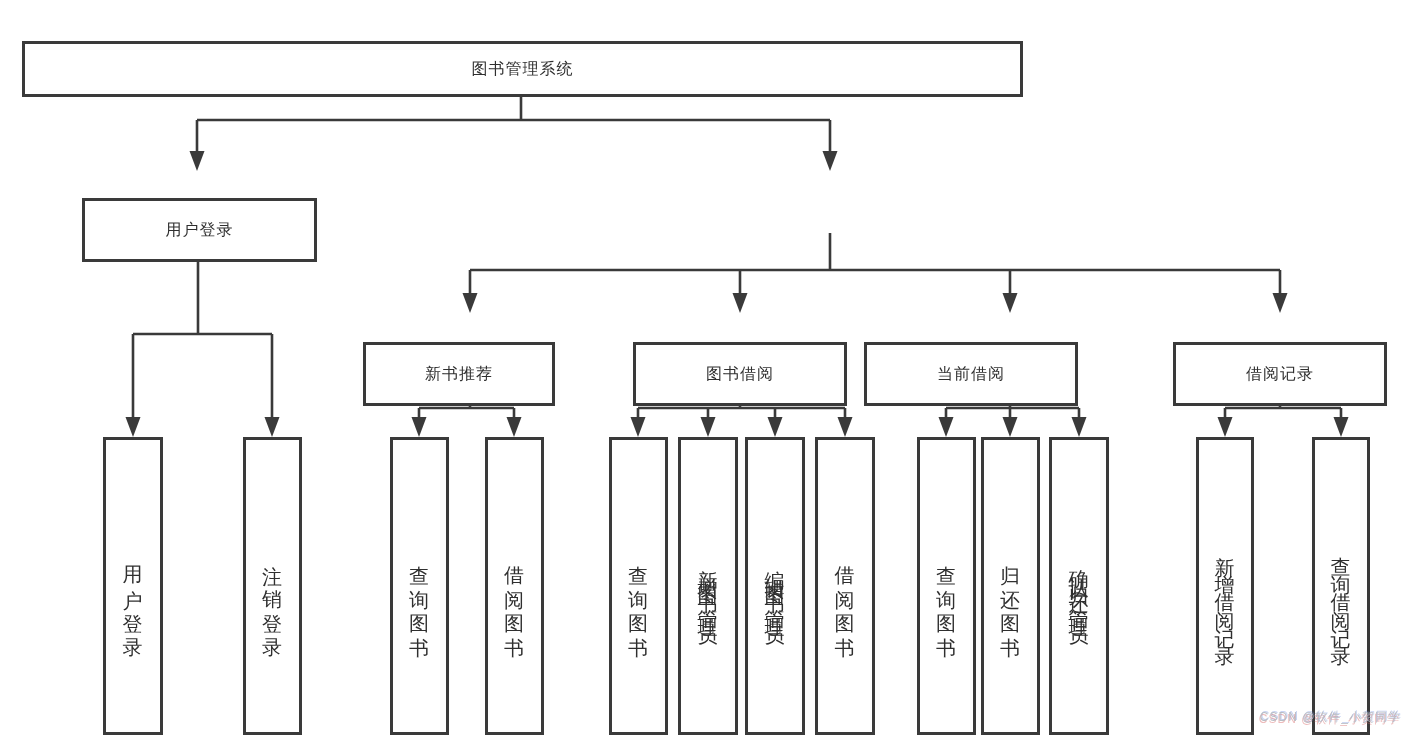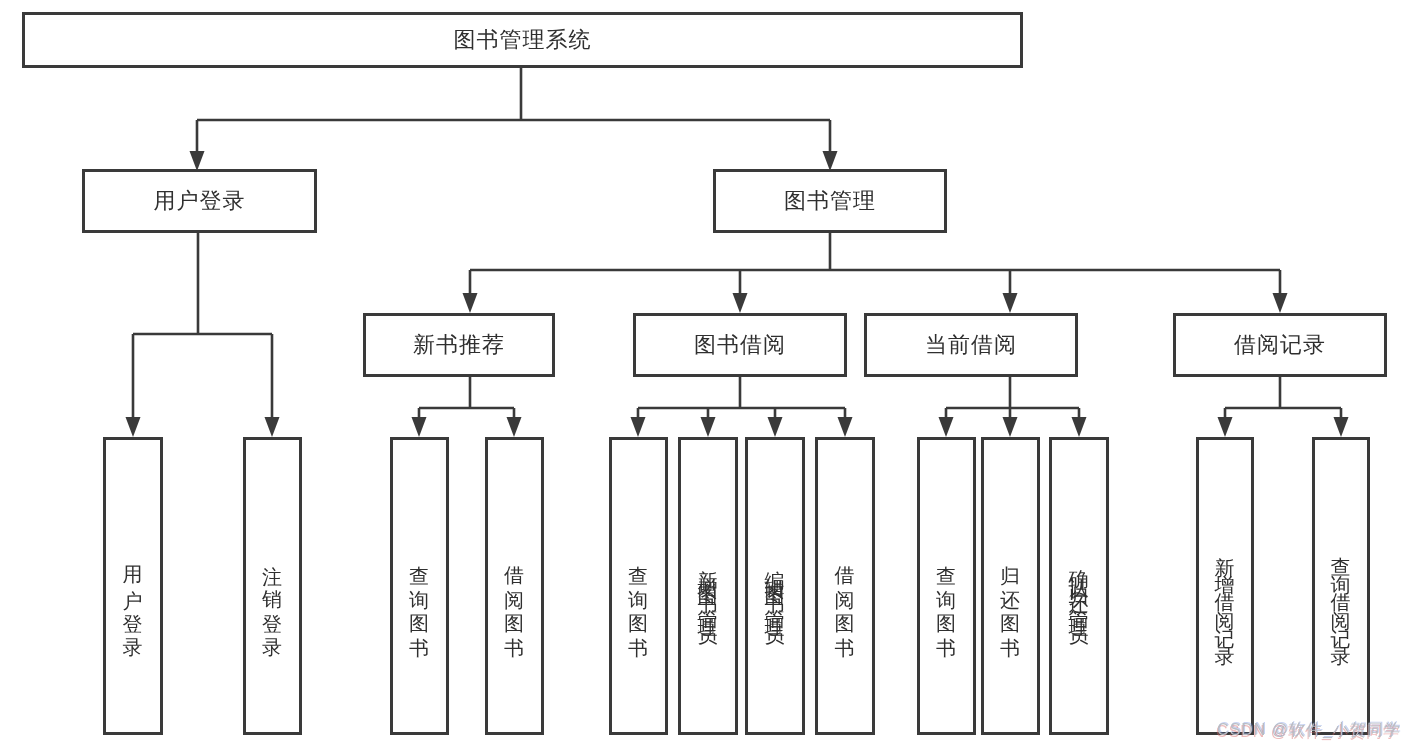--- a/index.html
+++ b/index.html
@@ -20,21 +20,21 @@
   .wires{position:absolute;left:0;top:0;width:1405px;height:747px;}
   .wires path.w{stroke:var(--line);stroke-width:2.6;fill:none;}
   .wires path.a{fill:var(--line);stroke:none;}
   .box{
     position:absolute;
     box-sizing:border-box;
     background:#fff;
     border:3px solid var(--line);
     display:flex;align-items:center;justify-content:center;
   }
-  .box.h{font-size:22px;letter-spacing:1px;}
+  .box.h{font-size:16px;letter-spacing:1px;margin-top:29px;}
   .box.v span{
     position:absolute;top:50%;left:50%;
     transform:translate(-50%,-50%);
     writing-mode:vertical-rl;
     text-orientation:mixed;
     white-space:nowrap;
     line-height:1;
     font-size:20px;
   }
   .sp4 span{letter-spacing:24px;margin-top:12px;}
@@ -56,22 +56,22 @@
   #lf-bor-add {left:678px; top:437px;width:60px;height:298px;}
   #lf-bor-edit{left:745px; top:437px;width:60px;height:298px;}
   #lf-bor-b   {left:815px; top:437px;width:60px;height:298px;}
   #lf-cur-q   {left:917px; top:437px;width:59px;height:298px;}
   #lf-cur-ret {left:981px; top:437px;width:59px;height:298px;}
   #lf-cur-conf{left:1049px;top:437px;width:60px;height:298px;}
   #lf-recd-add{left:1196px;top:437px;width:58px;height:298px;}
   #lf-recd-q  {left:1312px;top:437px;width:58px;height:298px;}
   .watermark{
     position:absolute;
-    right:4px;bottom:6px;
-    font-size:16px;
+    right:4px;bottom:21px;
+    font-size:12px;
     color:var(--wm);
     letter-spacing:1px;
     text-shadow:-1px 2px 0 rgba(214,104,104,.45), 1px -1px 0 rgba(116,146,226,.40);
     white-space:nowrap;
   }
 </style>
 </head>
 <body>
 
 <div class="stage">
@@ -113,23 +113,20 @@
       M1217.5 417 L1232.5 417 L1225 437 Z
       M1333.5 417 L1348.5 417 L1341 437 Z"></path>
   </svg>
 
   <div class="box h" id="n-root">
     <span>图书管理系统</span>
   </div>
 
   <div class="box h" id="n-userlogin">
     <span>用户登录</span>
-  </div>
-  <div class="box h" id="n-bookmgmt">
-    <span>图书管理</span>
   </div>
 
   <div class="box h" id="n-recommend">
     <span>新书推荐</span>
   </div>
   <div class="box h" id="n-borrowing">
     <span>图书借阅</span>
   </div>
   <div class="box h" id="n-current">
     <span>当前借阅</span>

